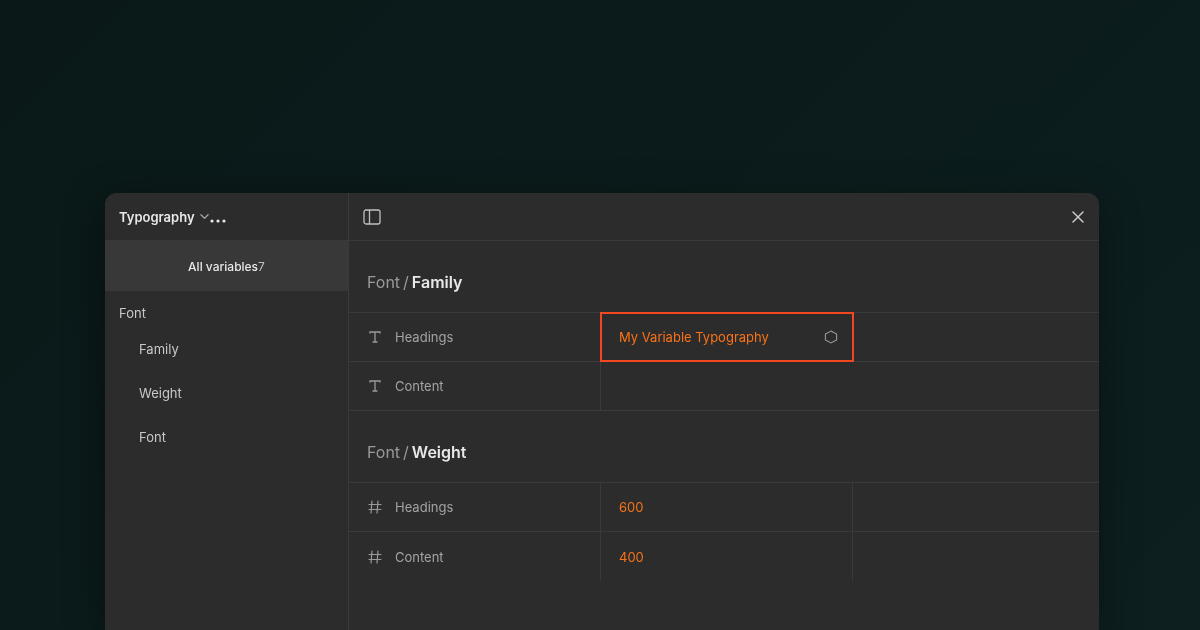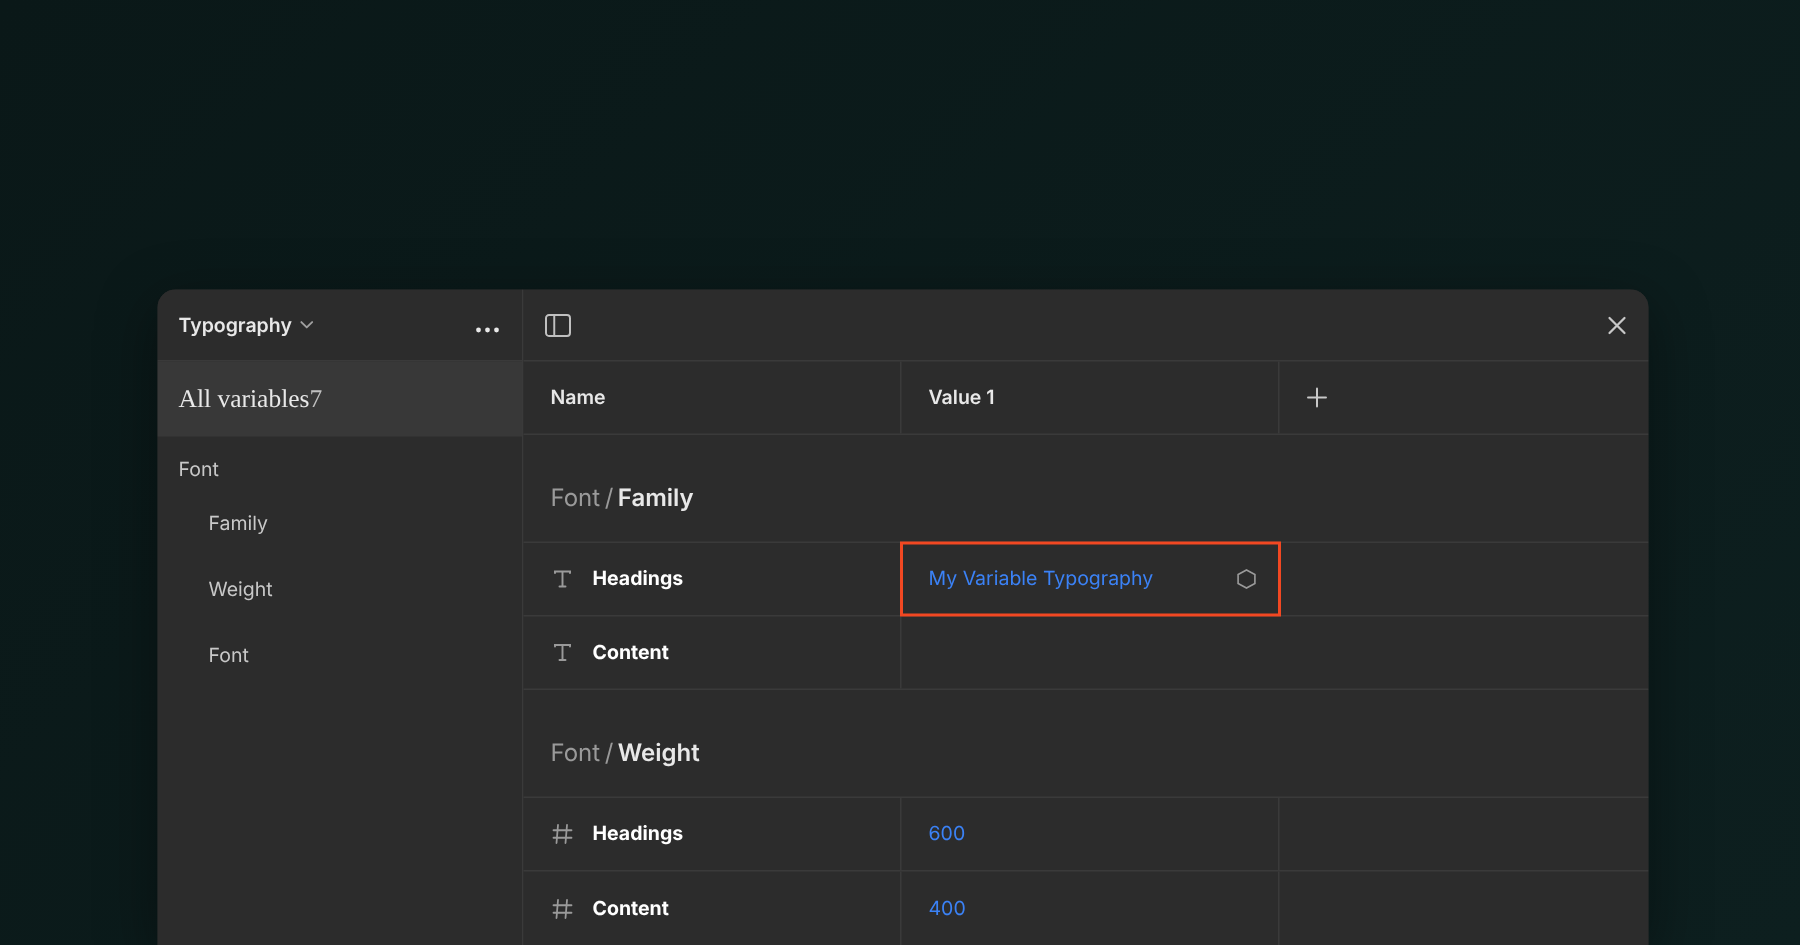--- a/index.html
+++ b/index.html
@@ -32,21 +32,20 @@
       width: 244px;
       background: #2c2c2c;
       border-right: 1px solid #3a3a3a;
       display: flex;
       flex-direction: column;
     }
     .sidebar-header {
       height: 48px;
       display: flex;
       align-items: center;
-      justify-content: space-between;
       padding: 0 14px;
       border-bottom: 1px solid #3a3a3a;
     }
     .collection-name {
       display: flex;
       align-items: center;
       gap: 5px;
       color: #e8e8e8;
       font-size: 13px;
       font-weight: 600;
@@ -63,28 +62,27 @@
       color: #e8e8e8;
       font-size: 18px;
       letter-spacing: 1px;
       cursor: pointer;
       line-height: 1;
     }
     .all-vars-row {
       height: 50px;
       display: flex;
       align-items: center;
-      justify-content: flex-start;
+      justify-content: center;
       padding: 0 14px;
       background: #383838;
       color: #e8e8e8;
-      font-size: 17px;
+      font-size: 12px;
       font-weight: 500;
       cursor: pointer;
-      font-family: Liberation Serif, serif;
     }
     .all-vars-count {
       color: #c0c0c0;
       font-weight: 400;
     }
     .sidebar-group {
       padding: 14px 14px 6px 14px;
       color: #c8c8c8;
       font-size: 13px;
       cursor: pointer;
@@ -151,31 +149,30 @@
     .row.group-header .group-text .slash {
       margin: 0 3px;
     }
     .col-name {
       width: 252px;
       border-right: 1px solid #3a3a3a;
       display: flex;
       align-items: center;
       padding-left: 18px;
       gap: 12px;
-      color: #ffffff;
-      font-size: 13px;
-      font-weight: bold;
+      color: #a3a3a3;
+      font-size: 13px;
     }
     .col-value {
       width: 252px;
       border-right: 1px solid #3a3a3a;
       display: flex;
       align-items: center;
       padding: 0 14px 0 18px;
-      color: #3b82f6;
+      color: #f97316;
       font-size: 13px;
       justify-content: space-between;
       position: relative;
     }
     .col-add {
       flex: 1;
       display: flex;
       align-items: center;
       padding-left: 18px;
     }
@@ -264,35 +261,20 @@
       </span>
       <span class="close-x">
         <svg width="14" height="14" viewBox="0 0 14 14">
             <path d="M2 2 L12 12 M12 2 L2 12" stroke="#c8c8c8" stroke-width="1.5" stroke-linecap="round"></path>
           </svg>
       </span>
     </div>
 
     <div class="table">
 
-      <div class="row header-row">
-        <div class="col-name">
-          <span>Name</span>
-        </div>
-        <div class="col-value">
-          <span>Value 1</span>
-        </div>
-        <div class="col-add">
-          <span class="plus-icon">
-            <svg width="14" height="14" viewBox="0 0 14 14">
-                <path d="M7 1 L7 13 M1 7 L13 7" stroke="#c8c8c8" stroke-width="1.3" stroke-linecap="round"></path>
-              </svg>
-          </span>
-        </div>
-      </div>
 
       <div class="row group-header">
         <div class="group-text">
           <span>Font</span><span class="slash">/</span><span class="bold">Family</span>
         </div>
       </div>
 
       <div class="row">
         <div class="col-name">
           <span class="type-icon">

